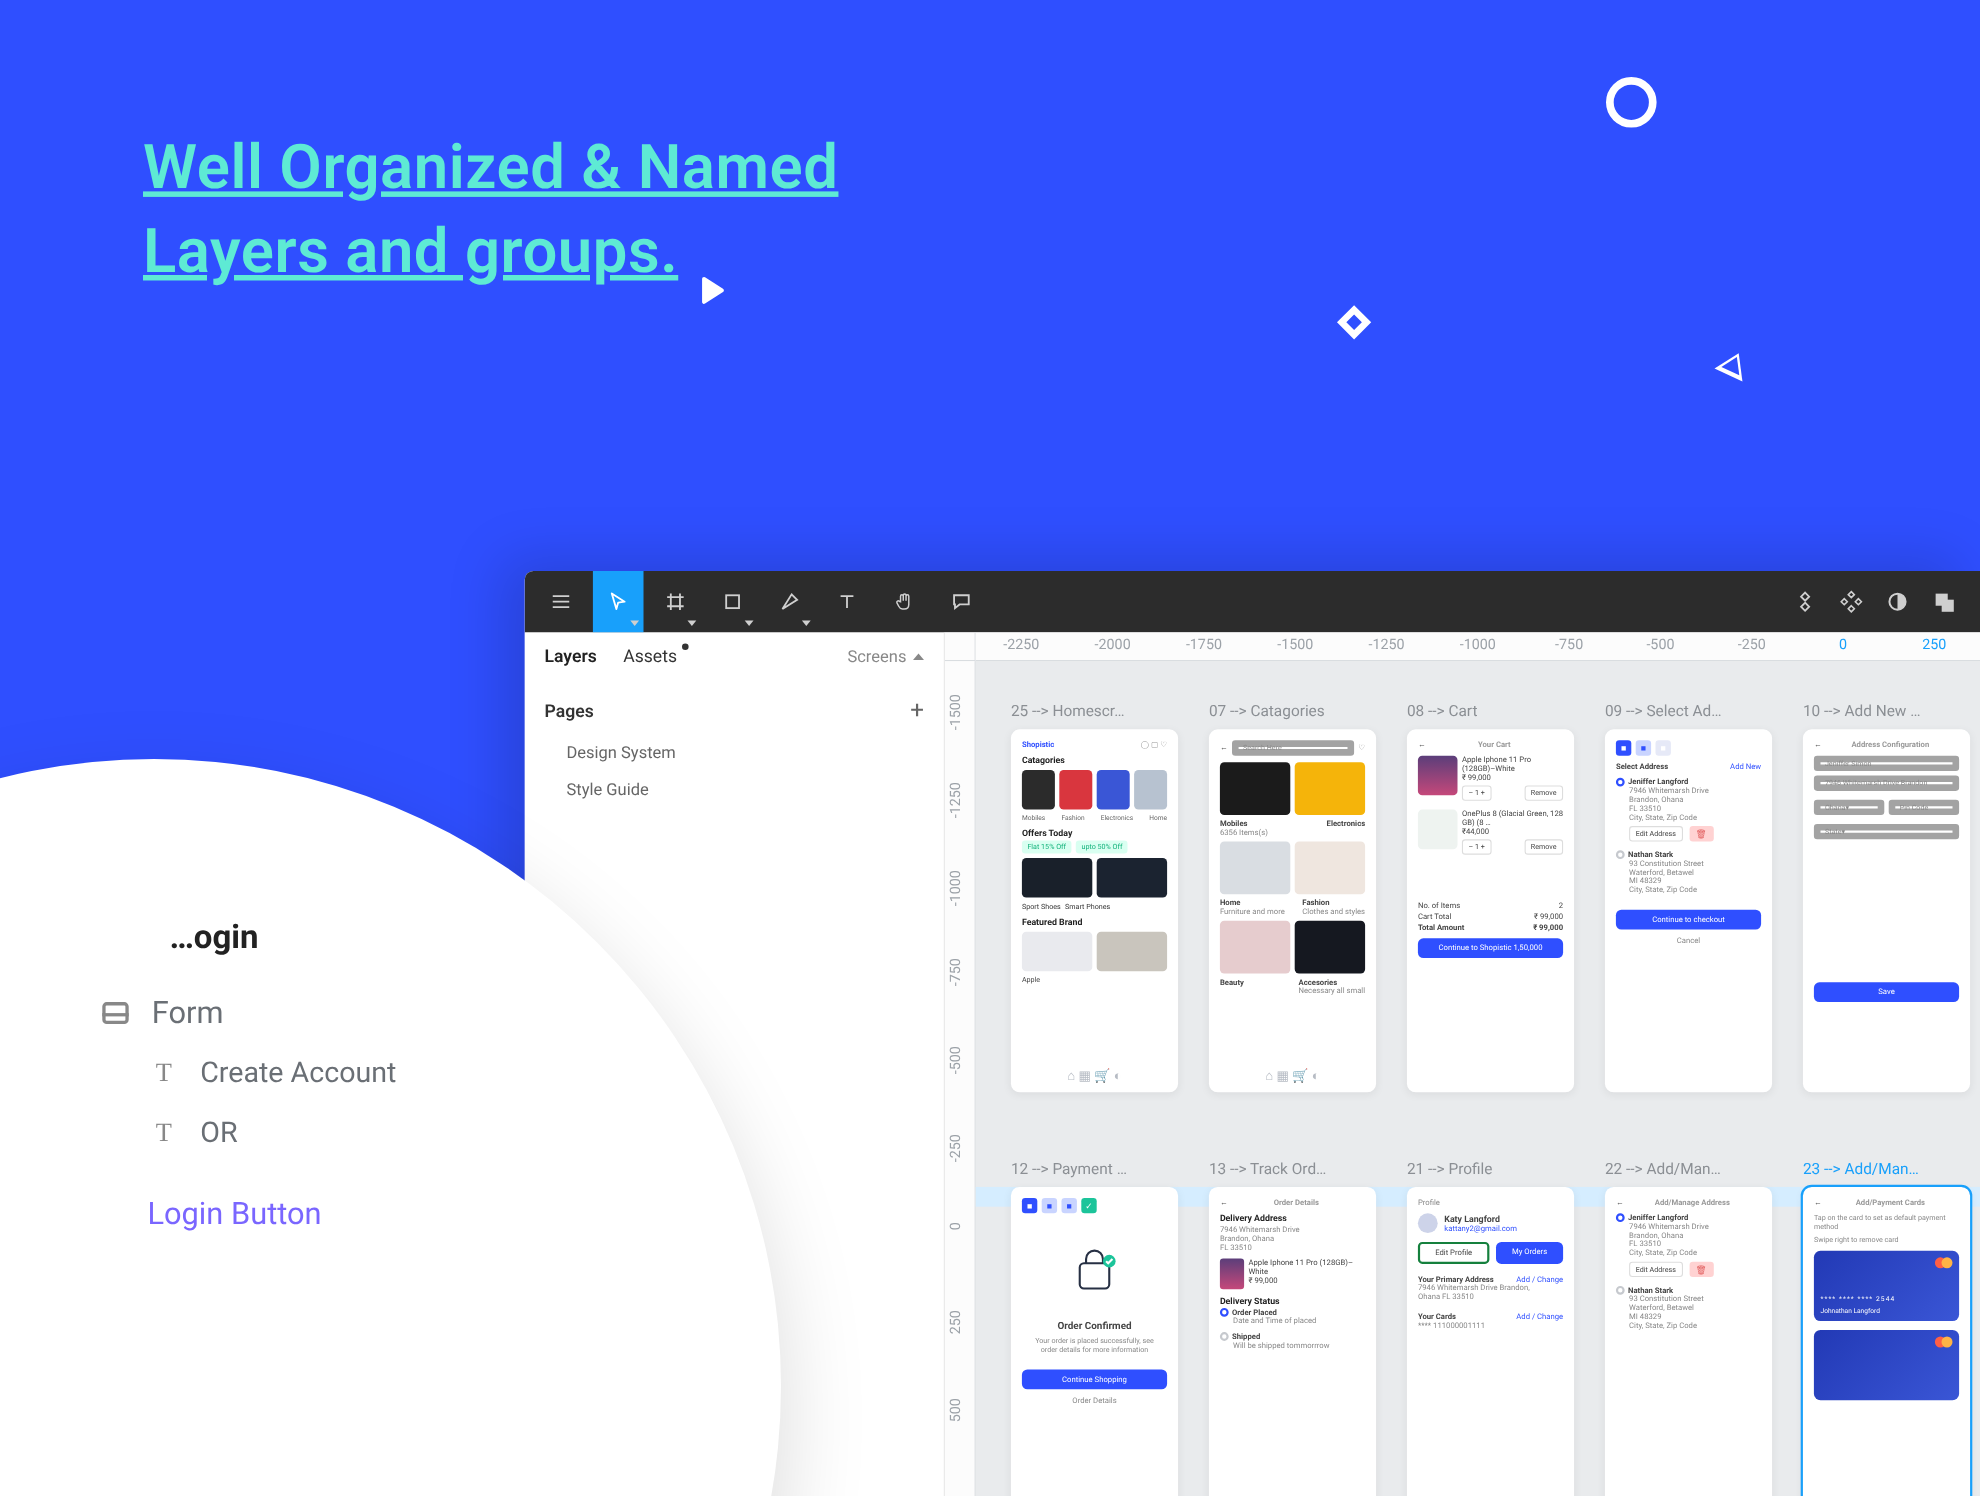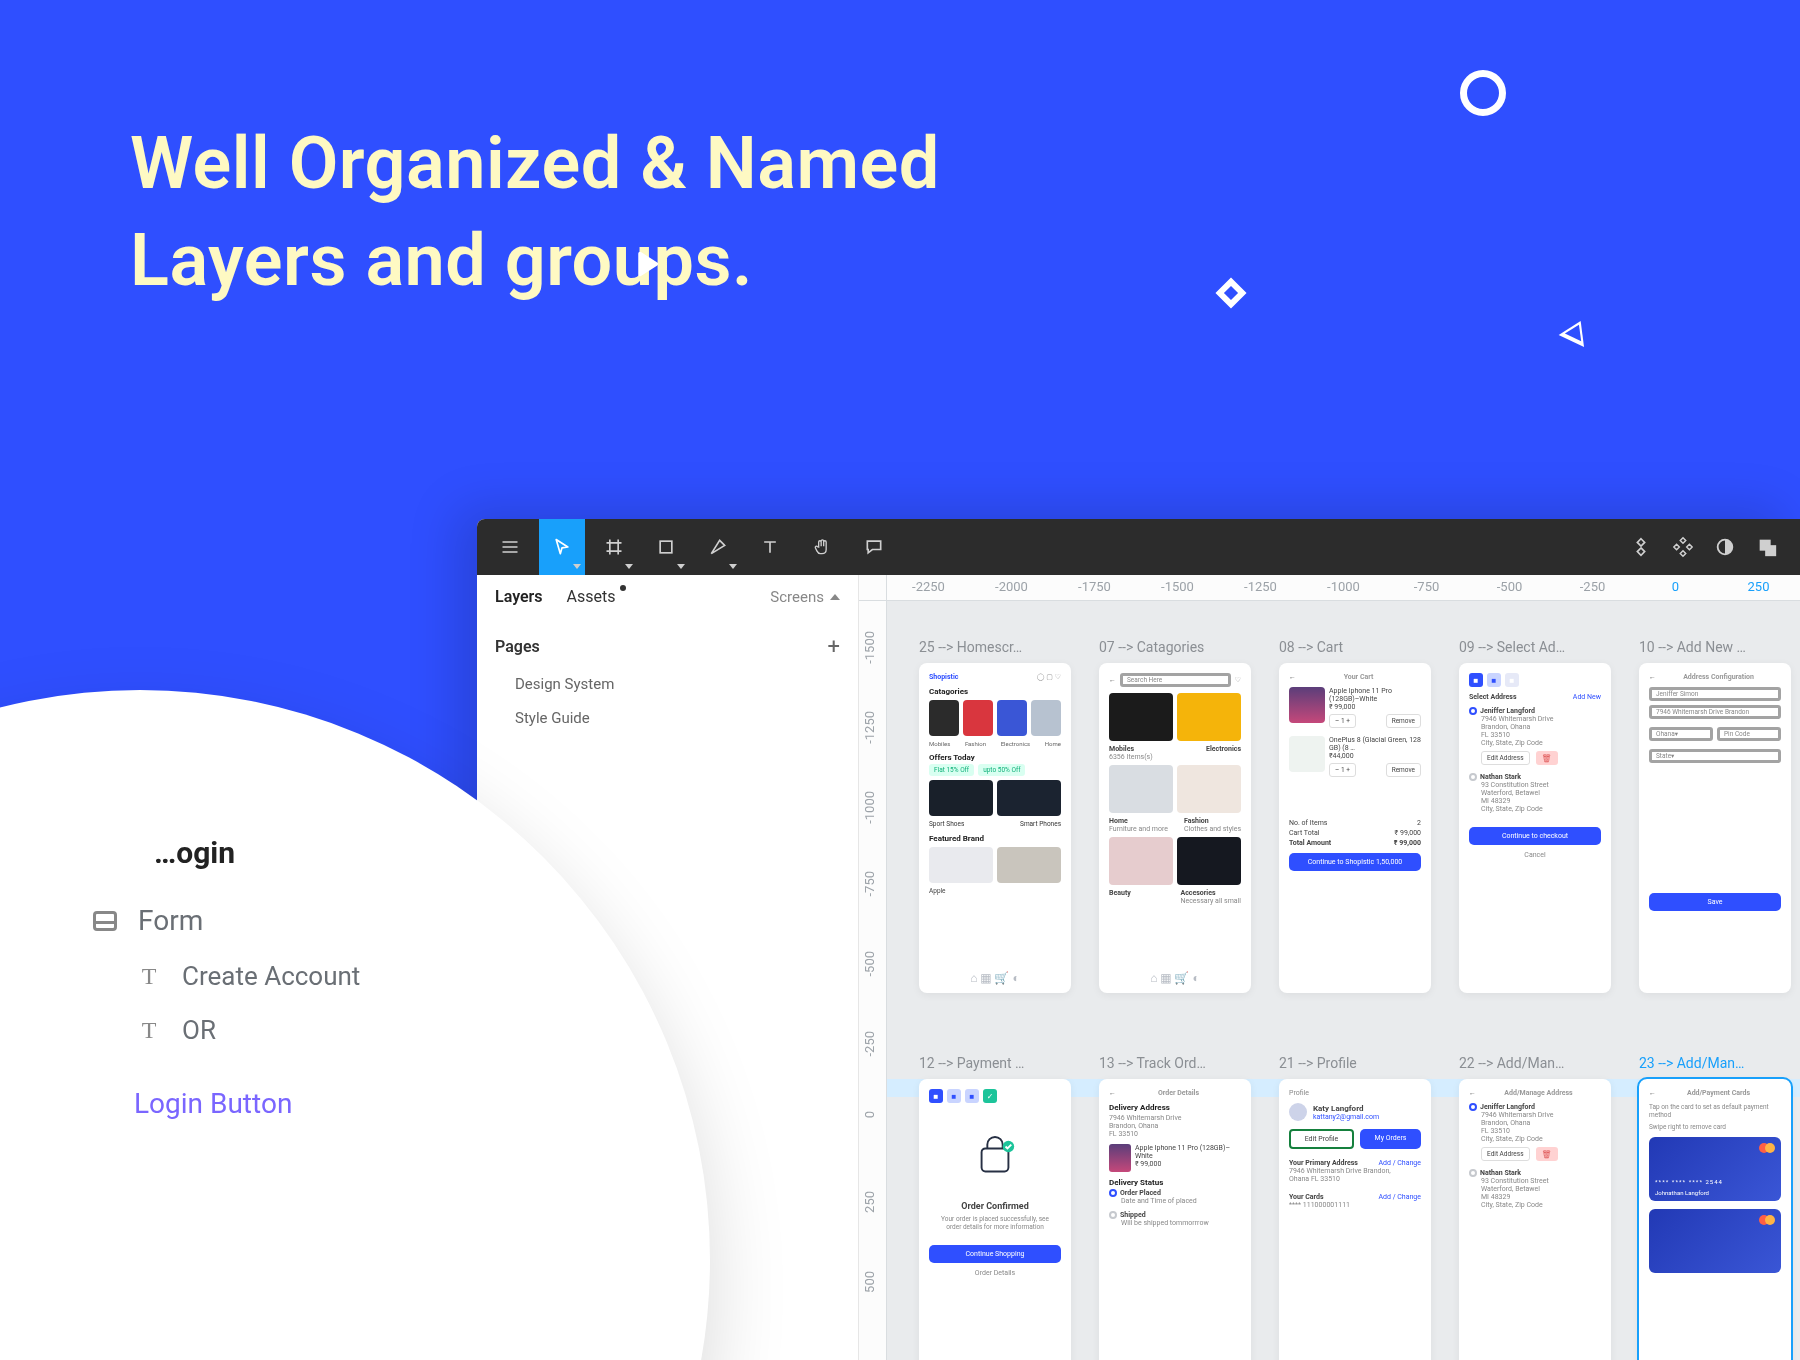--- a/index.html
+++ b/index.html
@@ -1,20 +1,20 @@
 <!DOCTYPE html>
 <html><head>
 <meta charset="utf-8">
 <style>
   * { box-sizing: border-box; margin: 0; padding: 0; }
   html, body { width: 1800px; height: 1360px; overflow: hidden; font-family: -apple-system, BlinkMacSystemFont, "Segoe UI", Roboto, Helvetica, Arial, sans-serif; }
   .stage { position: relative; width: 1800px; height: 1360px; background: #2f4fff; }
 
   
-  .headline { position: absolute; left: 130px; top: 115px; color: #fef9c3; font-weight: 600; font-size: 72px; line-height: 1.35; letter-spacing: .5px; }
+  .headline { position: absolute; left: 130px; top: 115px; color: #5eead4; font-weight: 600; font-size: 56px; line-height: 1.35; letter-spacing: .5px; text-decoration: underline; }
 
   
   .deco { position: absolute; }
   .ring1 { left: 1460px; top: 70px; width: 46px; height: 46px; border: 7px solid #fff; border-radius: 50%; }
   .diamond { left: 1220px; top: 282px; width: 22px; height: 22px; border: 6px solid #fff; transform: rotate(45deg); }
   .tri1 { left: 1562px; top: 320px; width: 0; height: 0; border-left: 14px solid transparent; border-right: 14px solid transparent; border-bottom: 22px solid #fff; transform: rotate(25deg); }
   .tri1::after { content:""; position:absolute; left:-9px; top:4px; width:0; height:0; border-left:9px solid transparent; border-right:9px solid transparent; border-bottom:14px solid #2f4fff; }
   .play { left: 633px; top: 250px; }
   .play svg path { fill: #fff; }
   .ring2 { left: 112px; top: 750px; width: 36px; height: 36px; border: 6px solid #fff; border-radius: 50%; }
@@ -74,21 +74,21 @@
   .frameLabel { font-size:14px; color:#8b8f94; margin-bottom:8px; white-space:nowrap; overflow:hidden; text-overflow:ellipsis; max-width:152px; }
   .frameLabel.sel { color:#18a0fb; }
   .phone { width:152px; height:330px; background:#fff; border-radius:8px; box-shadow: 0 2px 8px rgba(0,0,0,.06); padding:10px 10px; font-size:7px; color:#444; position:relative; overflow:hidden; }
   .phone.sel { outline:2px solid #18a0fb; }
 
   .statusrow { display:flex; align-items:center; justify-content:space-between; font-size:7px; color:#999; margin-bottom:6px; }
   .statusrow .back { color:#555; font-weight:700; }
 
   .tinybtn { background:#2f4fff; color:#fff; border-radius:5px; padding:5px 0; text-align:center; font-size:7px; margin-top:6px; }
   .tinylink { color:#2f4fff; font-size:7px; }
-  .tinyfield { height:14px; border:3px solid #a3a3a3; border-radius:3px; margin:4px 0; display:flex; align-items:center; padding:0 4px; font-size:6.5px; color:#888; }
+  .tinyfield { height:14px; border:6px solid #a3a3a3; border-radius:3px; margin:4px 0; display:flex; align-items:center; padding:0 4px; font-size:6.5px; color:#888; }
   .tinybadge { display:inline-block; padding:2px 5px; border-radius:3px; font-size:6.5px; }
   .sect { font-size:8px; font-weight:700; color:#222; margin:6px 0 2px; }
   .muted { color:#888; }
   .row { display:flex; gap:4px; }
   .col { flex:1; }
   .cardrow { display:flex; gap:4px; margin:4px 0; }
   .cardrow .c { flex:1; height:36px; border-radius:4px; }
   .sq36 { width:36px; height:36px; border-radius:4px; background:#f1f2f4; }
   .rad { width:8px; height:8px; border:2px solid #2f4fff; border-radius:50%; display:inline-block; margin-right:3px; vertical-align:middle; }
   .rad.off { border-color:#c6c9ce; }
@@ -303,21 +303,21 @@
             </div>
             <div class="sect">Offers Today</div>
             <div class="row">
               <span class="tinybadge" style="background:#d9fff1;color:#10b27a">Flat 15% Off</span>
               <span class="tinybadge" style="background:#d9fff1;color:#10b27a">upto 50% Off</span>
             </div>
             <div class="cardrow">
                 <div class="c" style="background:#19202a"></div>
                 <div class="c" style="background:#1b2330"></div>
               </div>
-            <div class="row" style="font-size:6.5px;color:#333;justify-content:space-between">
+            <div class="row" style="font-size:6.5px;color:#333;">
                 <span>Sport Shoes</span>
                 <span>Smart Phones</span>
               </div>
             <div class="sect">Featured Brand</div>
             <div class="cardrow">
                 <div class="c" style="background:#e9eaee"></div>
                 <div class="c" style="background:#c9c5bd"></div>
               </div>
             <div style="font-size:6.5px">Apple</div>
             <div class="tabbar">⌂ ▦ 🛒 ◐</div>

